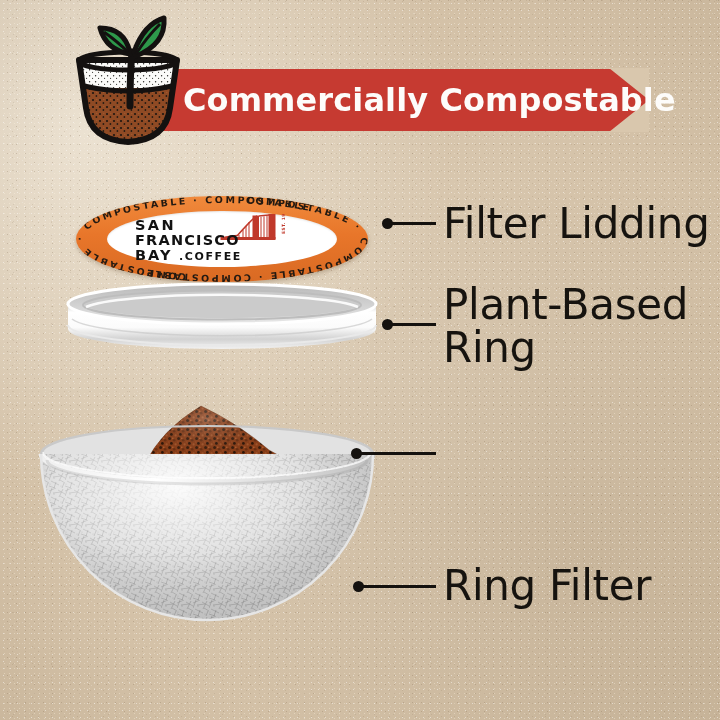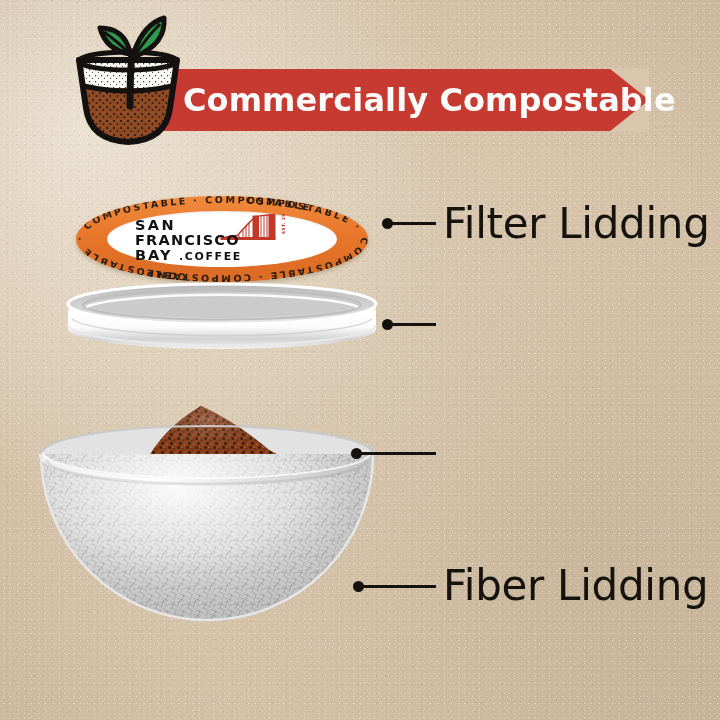--- a/index.html
+++ b/index.html
@@ -408,25 +408,27 @@
   <div class="leader" style="left:382px; top:222px; width:54px;">
     <span class="dot"></span>
     <span class="line"></span>
   </div>
   <div class="callout-text" style="left:443px; top:203px;">Filter Lidding</div>
 
   <div class="leader" style="left:382px; top:323px; width:54px;">
     <span class="dot"></span>
     <span class="line"></span>
   </div>
+  <div class="callout-text" style="left:443px; top:284px;">Plant-Based
+Ring</div>
 
   <div class="leader" style="left:351px; top:452px; width:85px;">
     <span class="dot"></span>
     <span class="line"></span>
   </div>
 
   <div class="leader" style="left:353px; top:585px; width:83px;">
     <span class="dot"></span>
     <span class="line"></span>
   </div>
-  <div class="callout-text" style="left:443px; top:565px;">Fiber Lidding</div>
+  <div class="callout-text" style="left:443px; top:565px;">Ring Filter</div>
 
 </div>
 
 </body></html>

